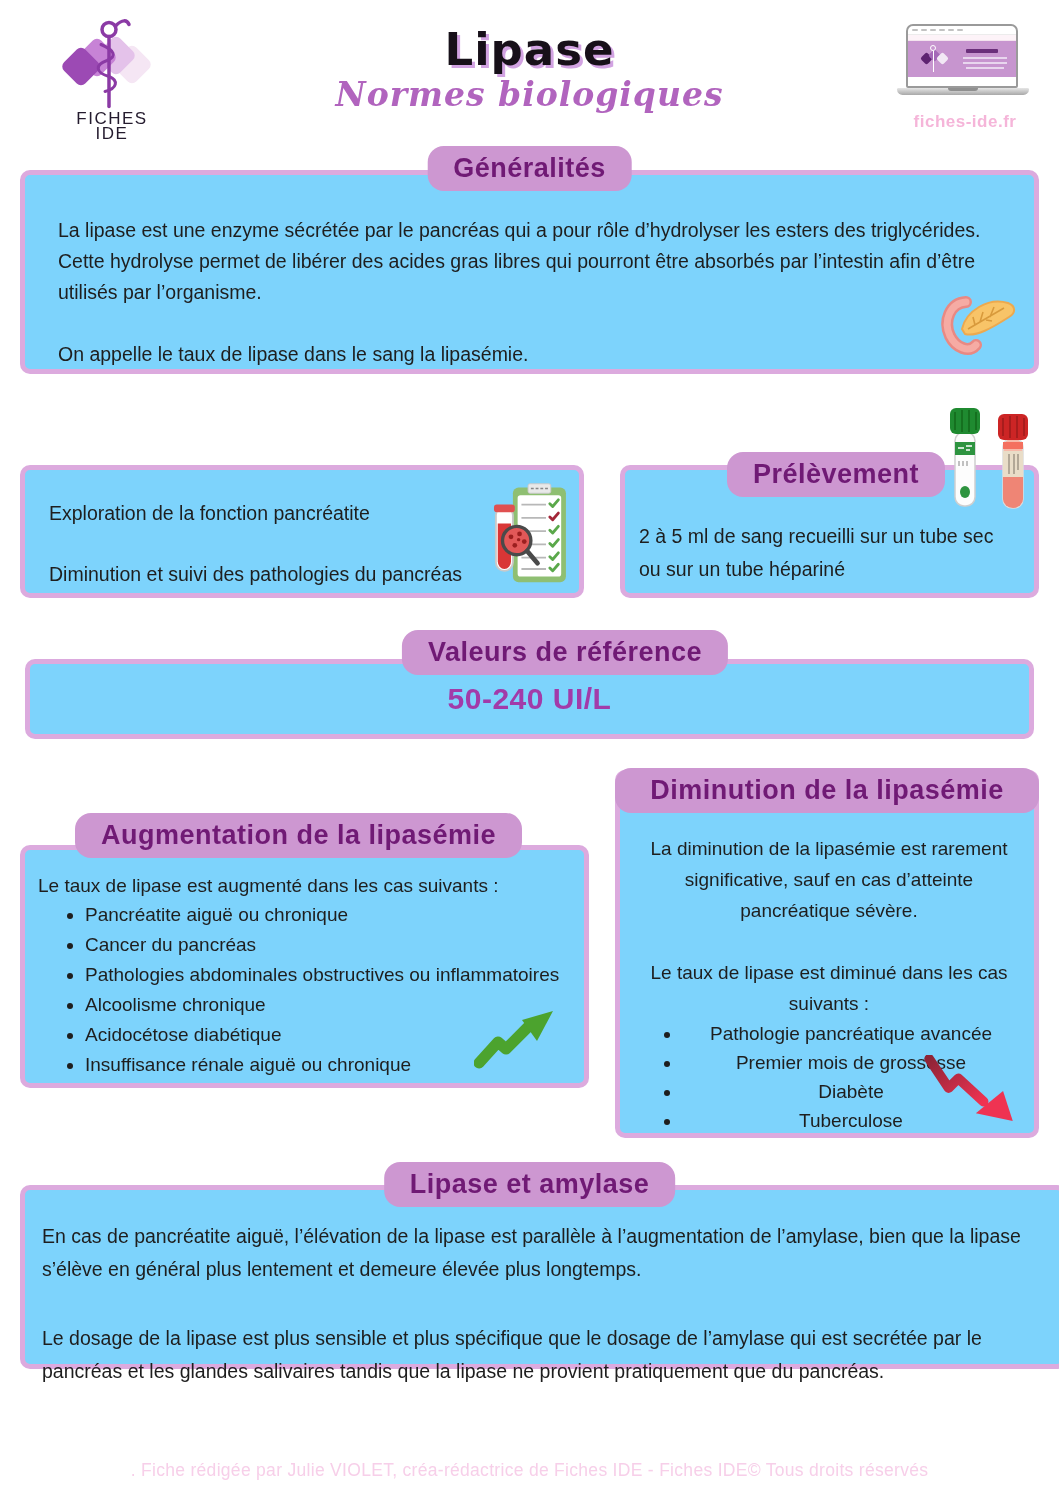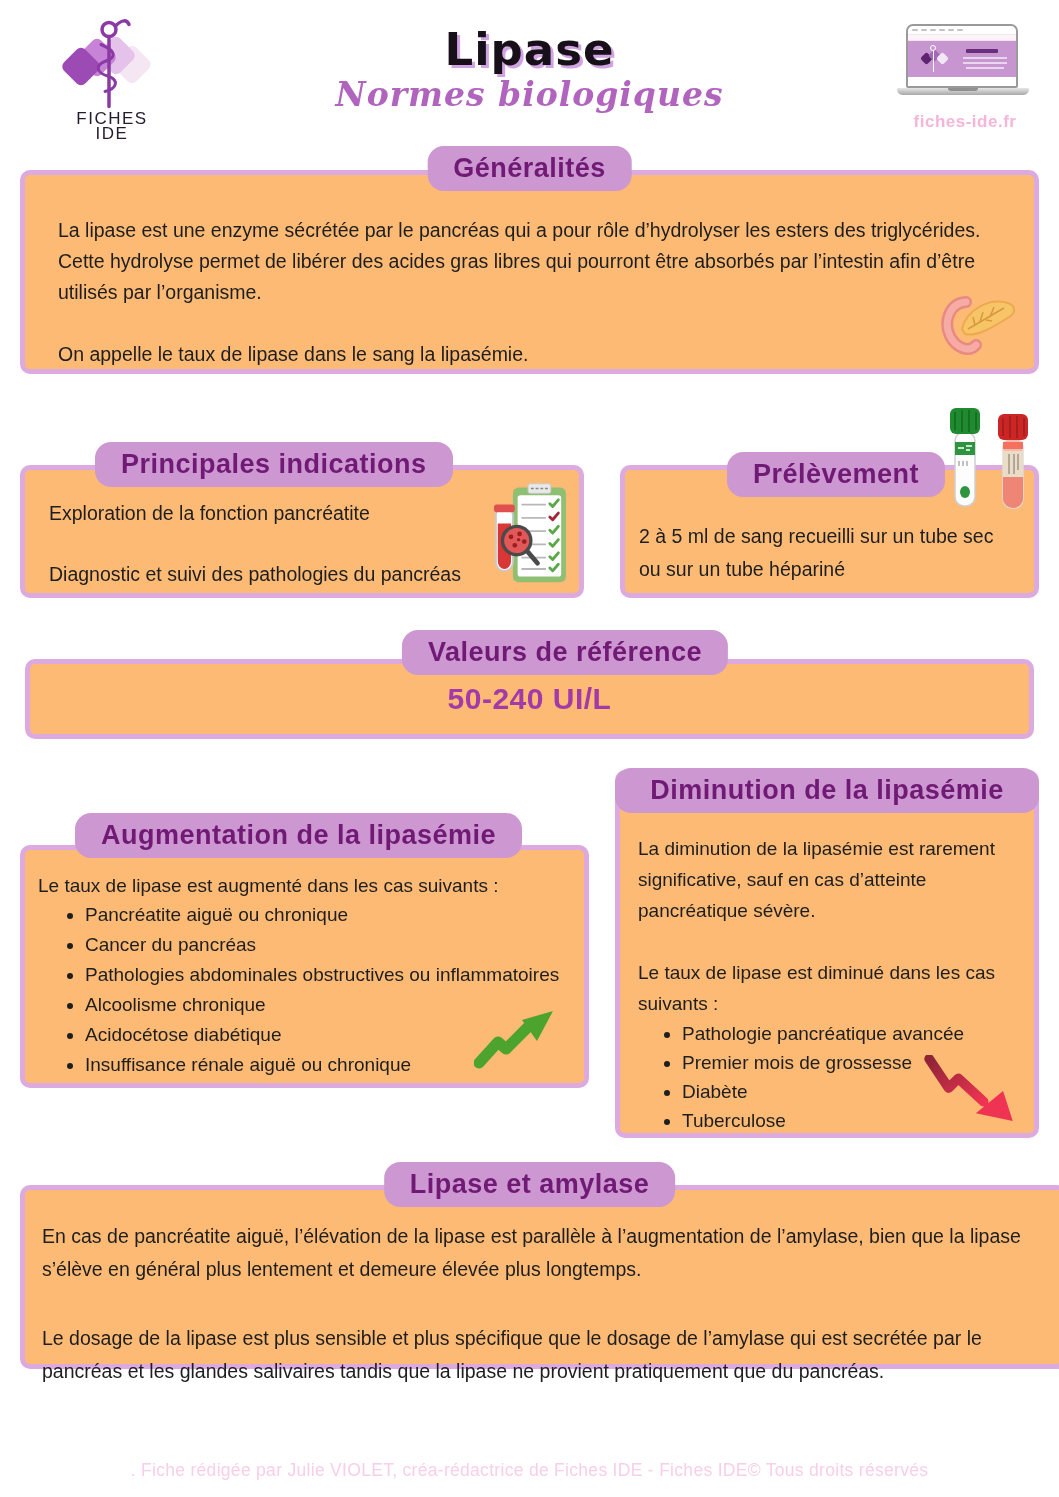--- a/index.html
+++ b/index.html
@@ -47,21 +47,21 @@
   .lap-hero .t1{position:absolute;left:58px;top:8px;width:32px;height:4px;background:#6a2f7a;border-radius:1px;}
   .lap-hero .t2{position:absolute;left:55px;top:16px;width:44px;height:2px;background:#e8d6ee;}
   .lap-hero .t3{position:absolute;left:55px;top:21px;width:44px;height:2px;background:#e8d6ee;}
   .lap-hero .t4{position:absolute;left:58px;top:26px;width:38px;height:2px;background:#e8d6ee;}
   .lap-base{position:absolute;left:0;top:64px;width:132px;height:7px;
     background:linear-gradient(#e6e6e6,#a8a8a8);border-radius:2px 2px 8px 8px;}
   .lap-base::after{content:"";position:absolute;left:51px;top:0;width:30px;height:3px;background:#8f8f8f;border-radius:0 0 3px 3px;}
   .site-label{position:absolute;left:885px;top:112px;width:160px;text-align:center;
     font-weight:bold;font-size:17px;color:var(--site_label);letter-spacing:.5px;}
   
-  .frame{position:absolute;border:5px solid var(--box_border);border-radius:10px;background:#fdba74;z-index:1;}
+  .frame{position:absolute;border:5px solid var(--box_border);border-radius:10px;background:#7dd3fc;z-index:1;}
   .pill{position:absolute;z-index:2;background:var(--pill_bg);color:#701a75;font-weight:bold;
     font-size:27px;letter-spacing:.5px;padding:7px 26px;border-radius:16px;white-space:nowrap;}
   #pill-generalites{left:50%;top:146px;transform:translateX(-50%);}
   #box-generalites{left:20px;top:170px;width:1019px;height:204px;}
   #box-generalites .content{padding:40px 50px 0 33px;font-size:19.5px;line-height:31px;}
   #box-generalites .p2{margin-top:31px;}
   .pancreas-wrap{position:absolute;right:15px;bottom:6px;width:80px;height:70px;z-index:3;}
 
   #pill-indications{left:95px;top:442px;}
   #box-indications{left:20px;top:465px;width:564px;height:133px;}
@@ -80,21 +80,21 @@
 
   #pill-augmentation{left:75px;top:813px;}
   #box-augmentation{left:20px;top:845px;width:569px;height:243px;}
   #box-augmentation .content{padding:25px 0 0 13px;font-size:19px;}
   #box-augmentation ul{margin:3px 0 0 0;padding-left:47px;}
   #box-augmentation li{line-height:30px;white-space:nowrap;}
   .arrow-up-wrap{position:absolute;right:26px;bottom:14px;width:84px;height:62px;z-index:3;}
 
   #pill-diminution{left:615px;top:768px;width:424px;text-align:center;padding:7px 0;}
   #box-diminution{left:615px;top:770px;width:424px;height:368px;}
-  #box-diminution .content{padding:58px 14px 0 18px;font-size:19px;line-height:31px;}
+  #box-diminution .content{padding:58px 14px 0 18px;font-size:19px;line-height:31px;text-align:center;}
   #box-diminution .p2{margin-top:31px;}
   #box-diminution ul{margin:0;padding-left:44px;}
   #box-diminution li{line-height:29px;white-space:nowrap;}
   .arrow-down-wrap{position:absolute;right:14px;bottom:8px;width:100px;height:70px;z-index:3;}
 
   #pill-amylase{left:50%;top:1162px;transform:translateX(-50%);}
   #box-amylase{left:20px;top:1185px;width:1047px;height:184px;}
   #box-amylase .content{padding:30px 14px 0 17px;font-size:19.5px;line-height:33px;}
   #box-amylase .p2{margin-top:36px;}
 
@@ -160,25 +160,24 @@
       <p class="p2">On appelle le taux de lipase dans le sang la lipasémie.</p>
     </div>
     <svg class="pancreas-wrap" viewBox="0 0 78 70" aria-hidden="true">
       <path d="M26,9 C10,10 3,28 10,43 C16,55 29,60 36,52" fill="none" stroke="#e98983" stroke-width="12" stroke-linecap="round"></path>
       <path d="M26,9 C10,10 3,28 10,43 C16,55 29,60 36,52" fill="none" stroke="#f6aba4" stroke-width="7" stroke-linecap="round"></path>
       <path d="M22,36 C26,18 48,4 68,10 C76,13 76,20 69,24 C52,35 36,44 25,41 Z" fill="#f8c468" stroke="#eda94e" stroke-width="2"></path>
       <path d="M28,36 L64,15 M40,29 L43,19 M50,24 L54,14 M35,32 L33,24 M46,27 L52,28" stroke="#d89a3c" stroke-width="1.6" fill="none"></path>
     </svg>
   </div>
 
-  <div class="pill" id="pill-indications">Principales indications</div>
   <div class="frame" id="box-indications">
     <div class="content">
       <p>Exploration de la fonction pancréatite</p>
-      <p class="item2">Diagnostic et suivi des pathologies du pancréas</p>
+      <p class="item2">Diminution et suivi des pathologies du pancréas</p>
     </div>
     <svg class="analysis-wrap" viewBox="0 0 82 112" aria-hidden="true">
       <rect x="24" y="8" width="56" height="100" rx="6" fill="#8fbf72"></rect>
       <rect x="29" y="16" width="46" height="86" rx="3" fill="#ffffff"></rect>
       <rect x="40" y="4" width="24" height="10" rx="2" fill="#e9e9e9" stroke="#c9c9c9"></rect>
       <path d="M43,9 h3 M48,9 h3 M53,9 h3 M58,9 h3" stroke="#888" stroke-width="1.5"></path>
       <g stroke="#b8b8b8" stroke-width="2">
         <path d="M33,26 h26 M33,40 h26 M33,54 h26 M33,68 h26 M33,82 h26 M33,94 h26"></path>
       </g>
       <g fill="none" stroke-width="3" stroke-linecap="round" stroke-linejoin="round">

